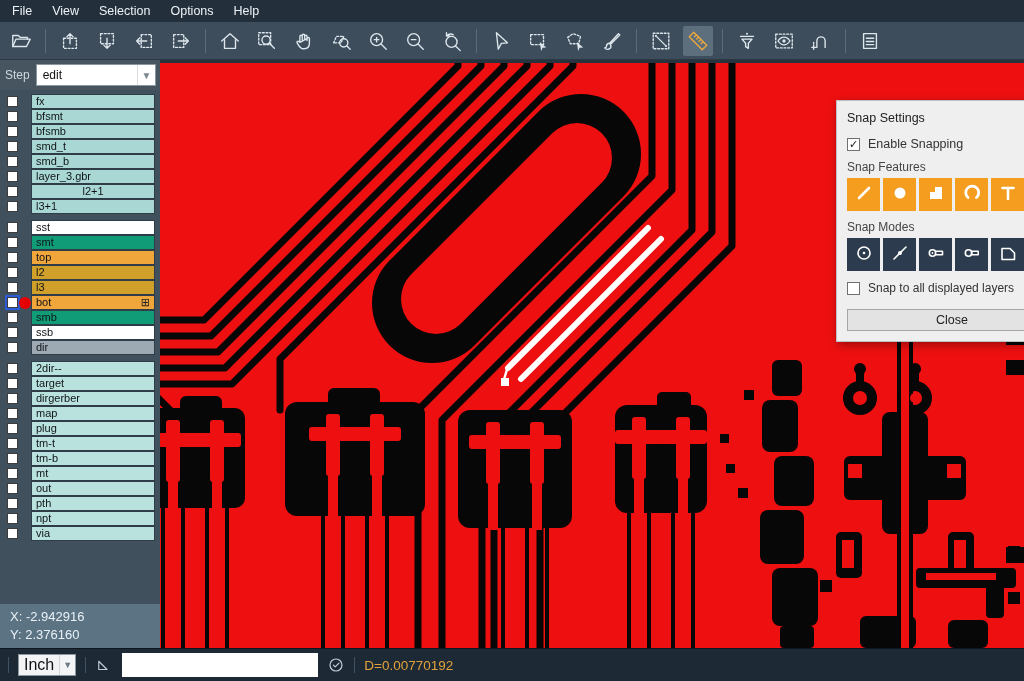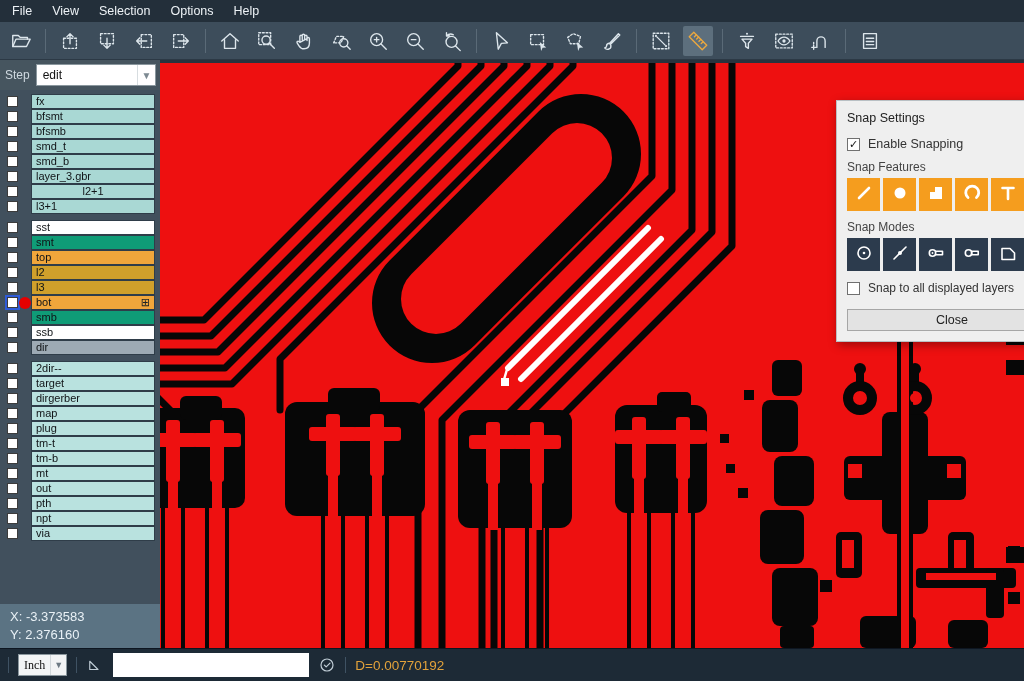--- a/index.html
+++ b/index.html
@@ -63,21 +63,21 @@
   .snapfeat-btn { width:33px; height:33px; background:#f59d1e; border:none; display:flex; align-items:center; justify-content:center; }
   .snapmode-btn { width:33px; height:33px; background:#2c3b4d; border:none; display:flex; align-items:center; justify-content:center; }
   .dlg-close-btn { width:100%; height:22px; margin-top:8px; background:#e3e3e3; border:1px solid #a6a6a6;
     font-size:12.5px; color:#222; font-family:"Liberation Sans",sans-serif; }
 
   
   .statusbar { height:33px; background:#1d2a36; border-top:1px solid #0e1621; display:flex; align-items:center;
     padding:0 8px; gap:9px; flex:0 0 auto; }
   .sb-sep { width:1px; height:16px; background:#3f5263; flex:0 0 auto; }
   .unit-select { height:22px; background:#f2f4f5; display:flex; align-items:center; border:1px solid #8a979e; }
-  .unit-value { font-size:12px; color:#111; padding:0 5px;font-family:Liberation Serif, serif; }
+  .unit-value { font-size:16px; color:#111; padding:0 5px; }
   .unit-chevron { width:16px; height:100%; display:flex; align-items:center; justify-content:center; color:#6d7a84; font-size:9px; border-left:1px solid #d2d8db; }
   .sb-icon { color:#c0cdd6; display:flex; }
   .sb-input { width:196px; height:24px; border:none; background:#fff; font-size:12px; padding:0 5px; }
   .d-value { color:#e2a23b; font-size:13.5px; white-space:nowrap; }
 </style>
 </head>
 <body>
 
 <div class="window">
 
@@ -499,21 +499,21 @@
             <div class="layer-row">
               <span class="layer-cb"></span>
               <span class="layer-gap"></span>
               <div class="layer-name" style="background: rgb(185, 226, 223);">
                 <span>via</span>
               </div>
             </div>
           </div>
         </div>
       <div class="coord-panel">
-        <div class="coord-line">X: -3.373583</div>
+        <div class="coord-line">X: -2.942916</div>
         <div class="coord-line">Y: 2.376160</div>
       </div>
     </div>
 
     <div class="canvas-wrap" style="--copper: #ee1010; --clear: #070707; --hl: #ffffff; background: rgb(238, 16, 16);">
 
       <svg class="pcb" viewBox="0 0 864 588" preserveAspectRatio="none">
         <rect x="0" y="0" width="864" height="588" fill="var(--copper)"></rect>
 
         <g stroke="var(--clear)" stroke-width="7" fill="none" stroke-linejoin="round" stroke-linecap="round">

